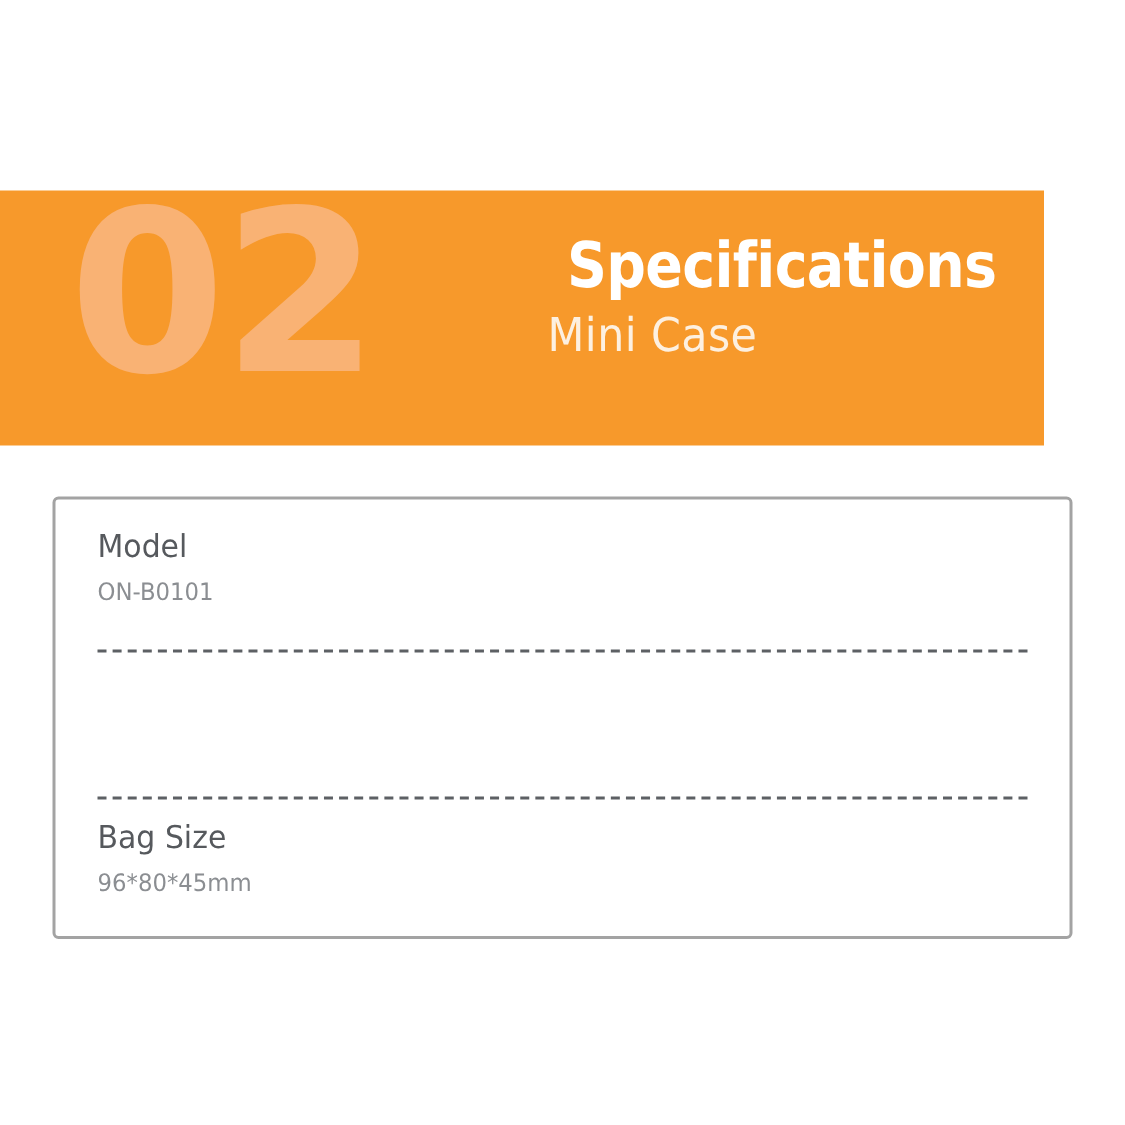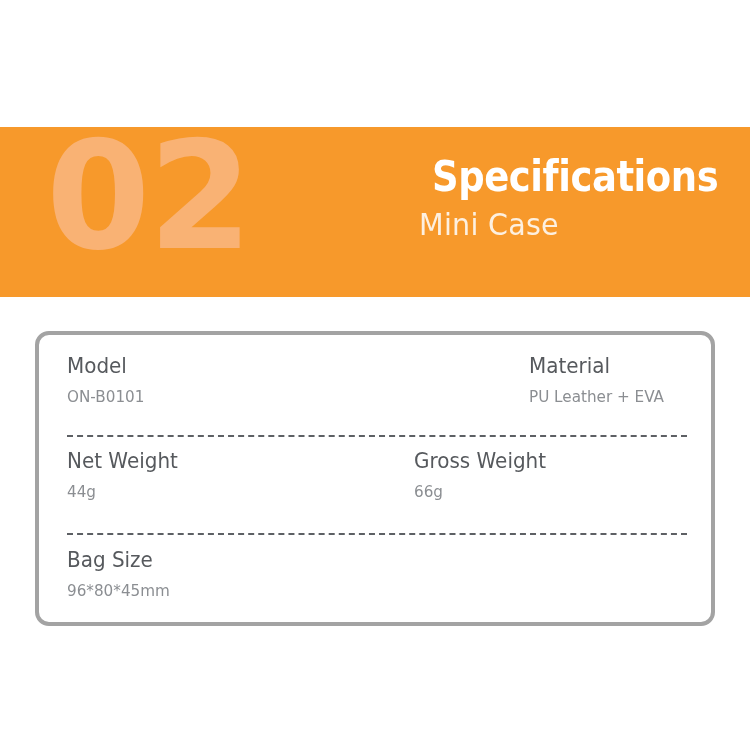--- a/index.html
+++ b/index.html
@@ -13,21 +13,21 @@
     font-family: "DejaVu Sans", "Liberation Sans", sans-serif;
     overflow: hidden;
     position: relative;
   }
 
   
   .banner {
     position: absolute;
     left: 0;
     top: 127px;
-    width: 750px;
+    width: 696px;
     height: 170px;
     background: #F7992B;
     overflow: hidden;
   }
   .banner-number {
     position: absolute;
     left: 46px;
     top: -6px;
     font-family: "DejaVu Sans", "Liberation Sans", sans-serif;
     font-size: 150px;
@@ -67,22 +67,22 @@
   }
 
   
   .spec-card {
     position: absolute;
     left: 35px;
     top: 331px;
     width: 680px;
     height: 295px;
     box-sizing: border-box;
-    border: 4px solid #a3a3a3;
-    border-radius: 14px;
+    border: 2px solid #a3a3a3;
+    border-radius: 4px;
     background: #ffffff;
   }
 
   .spec-row {
     position: absolute;
     left: 0;
     width: 100%;
     height: 72px;
   }
   .row-1 { top: 18px; }
@@ -142,37 +142,25 @@
   </div>
 </div>
 
 <div class="spec-card">
 
   <div class="spec-row row-1">
     <div class="cell col-a">
       <div class="cell-label">Model</div>
       <div class="cell-value">ON-B0101</div>
     </div>
-    <div class="cell col-c">
-      <div class="cell-label">Material</div>
-      <div class="cell-value">PU Leather + EVA</div>
-    </div>
   </div>
 
   <div class="divider div-1"></div>
 
   <div class="spec-row row-2">
-    <div class="cell col-a">
-      <div class="cell-label">Net Weight</div>
-      <div class="cell-value">44g</div>
-    </div>
-    <div class="cell col-b2">
-      <div class="cell-label">Gross Weight</div>
-      <div class="cell-value">66g</div>
-    </div>
   </div>
 
   <div class="divider div-2"></div>
 
   <div class="spec-row row-3">
     <div class="cell col-a">
       <div class="cell-label">Bag Size</div>
       <div class="cell-value">96*80*45mm</div>
     </div>
   </div>

